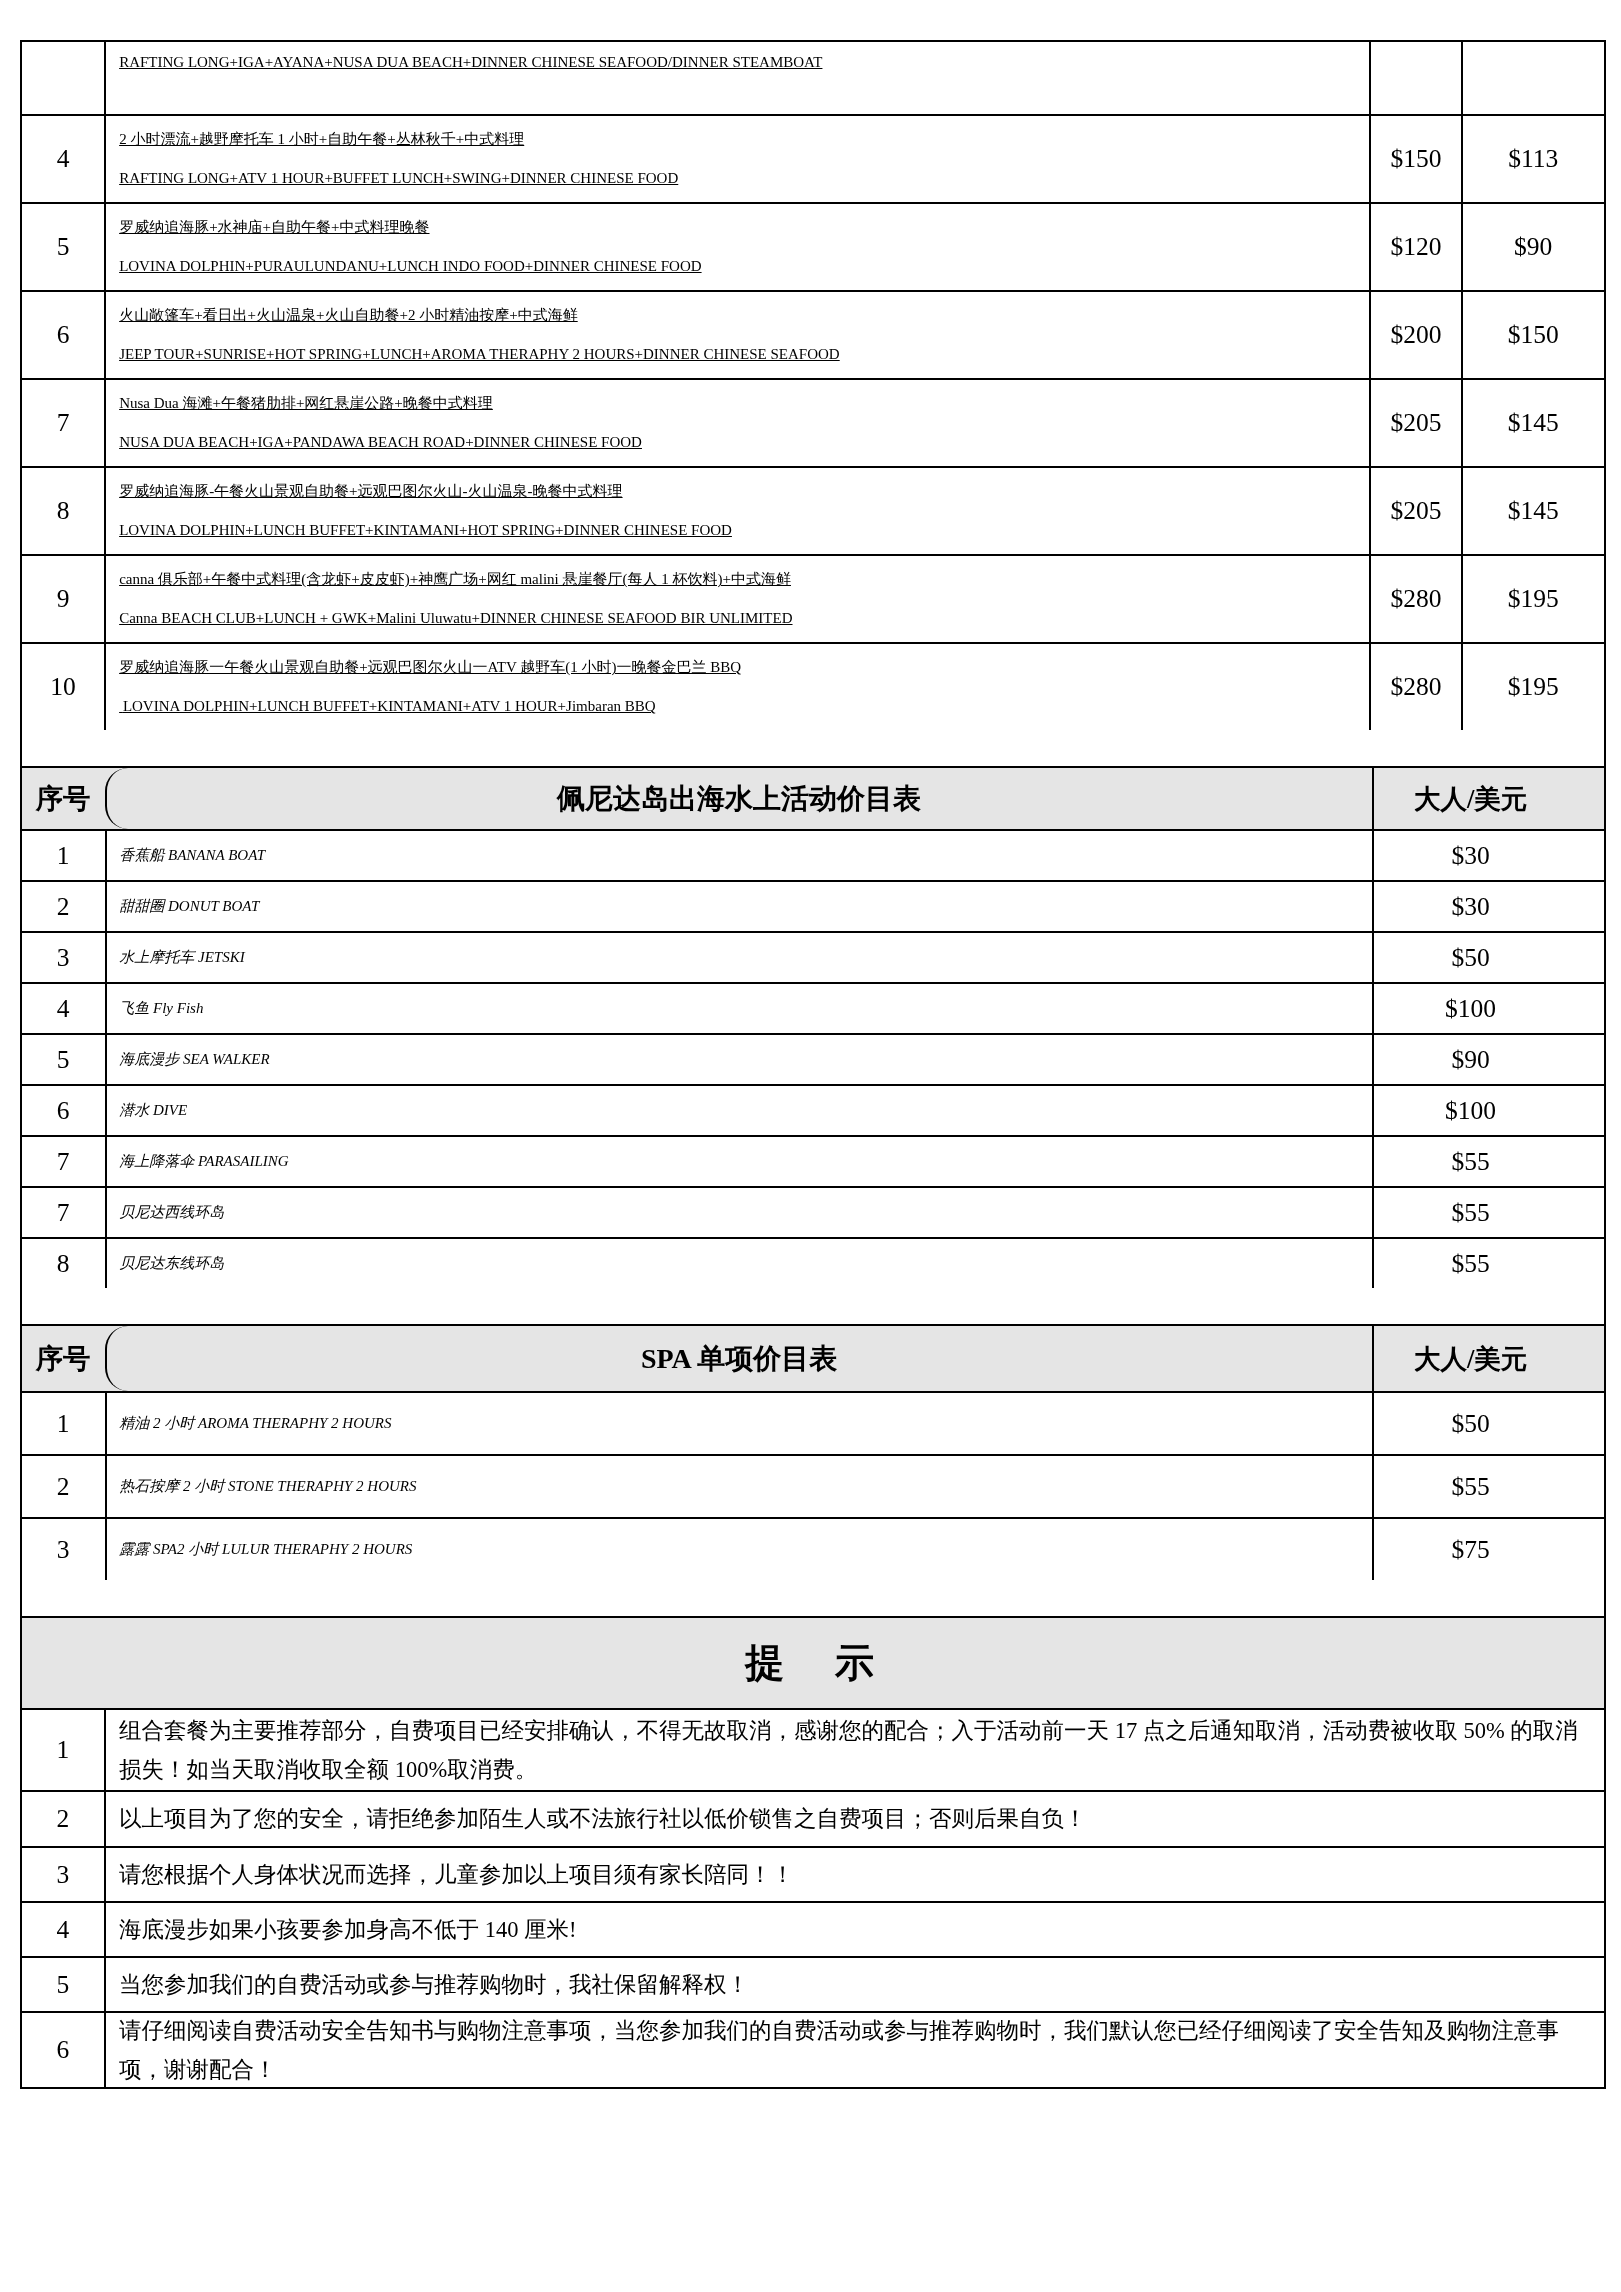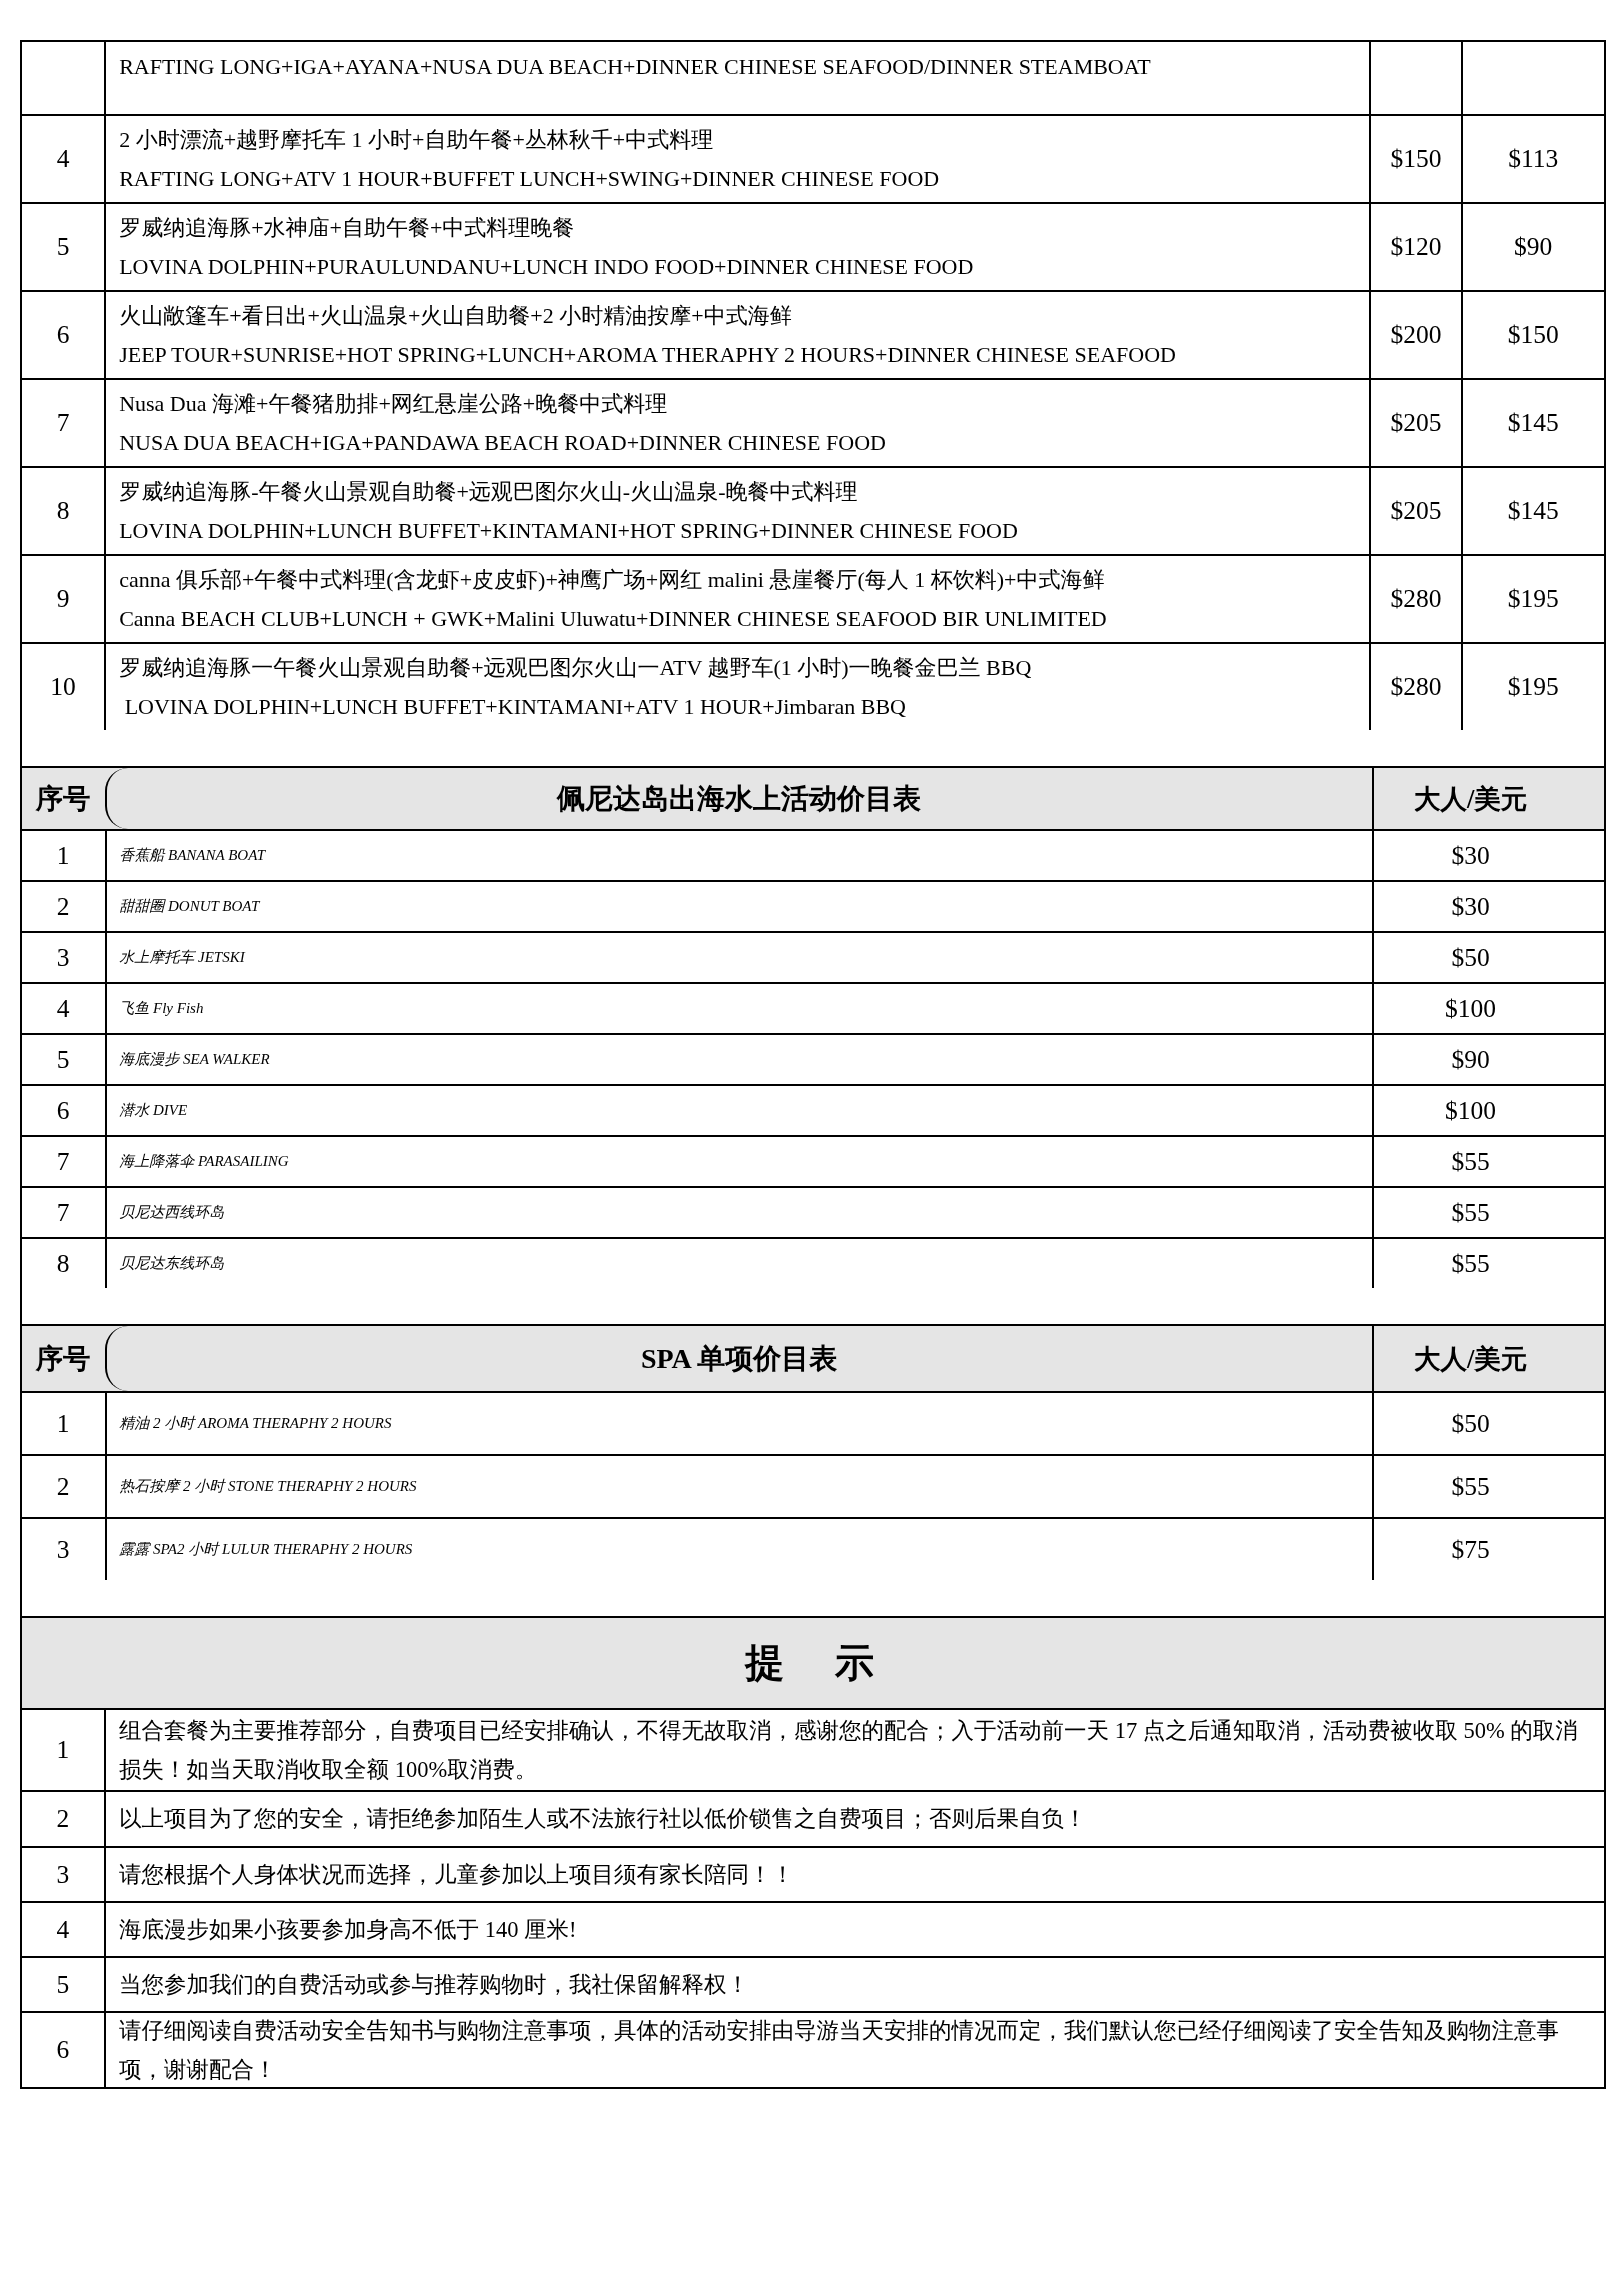--- a/index.html
+++ b/index.html
@@ -25,21 +25,21 @@
   
   .c-num{width:83px;display:flex;align-items:center;justify-content:center;font-size:25.5px;}
   .c-desc{width:1267px;display:flex;flex-direction:column;justify-content:space-around;padding:3.9px 9.8px 3.9px 12.7px;}
   .c-desc.top{justify-content:flex-start;padding-top:9.8px;}
   .c-p1{width:92px;display:flex;align-items:center;justify-content:center;font-size:25.5px;}
   .c-p2{width:143px;display:flex;align-items:center;justify-content:center;font-size:25.5px;}
   .c-pm{width:196px;display:flex;align-items:center;justify-content:center;font-size:25.5px;}
   .c-label{width:1267px;display:flex;align-items:center;padding-left:12.7px;font-size:15px;font-style:italic;}
   .c-note{width:1503px;display:flex;flex-direction:column;justify-content:center;padding:5.9px 17.6px 5.9px 12.7px;font-size:22.5px;line-height:1.75;font-family:Liberation Serif, serif;}
   .c-full{width:1586px;display:flex;align-items:center;justify-content:center;}
-  .line{font-size:22px;line-height:1.35;white-space:pre-wrap;}
+  .line{font-size:15px;line-height:1.35;white-space:pre-wrap;text-decoration:underline;}
   
   .h73{height:72px;}  .h90{height:88px;}  .h64{height:63px;}
   .h52{height:51px;}  .h68{height:67px;}  .h94{height:92px;}
   .h84{height:82px;}  .h57{height:56px;}  .h56{height:55px;}  .h78{height:76px;}
   
   .hdr{background:#e5e5e5;margin-top:36px;}
   .hdr .c-num,.hdr .c-label,.hdr .c-pm{font-weight:bold;}
   .hdr .c-num{font-size:27.4px;}
   .hdr .c-title{width:1267px;display:flex;align-items:center;justify-content:center;font-size:28px;font-weight:bold;border-radius:23px;}
   .hdr .c-pm{font-size:26.5px;}
@@ -223,18 +223,18 @@
     <div class="row h56">
       <div class="cell c-num">4</div>
       <div class="cell c-note">海底漫步如果小孩要参加身高不低于 140 厘米!</div>
     </div>
     <div class="row h56">
       <div class="cell c-num">5</div>
       <div class="cell c-note">当您参加我们的自费活动或参与推荐购物时，我社保留解释权！</div>
     </div>
     <div class="row h78">
       <div class="cell c-num">6</div>
-      <div class="cell c-note">请仔细阅读自费活动安全告知书与购物注意事项，具体的活动安排由导游当天安排的情况而定，我们默认您已经仔细阅读了安全告知及购物注意事项，谢谢配合！</div>
+      <div class="cell c-note">请仔细阅读自费活动安全告知书与购物注意事项，当您参加我们的自费活动或参与推荐购物时，我们默认您已经仔细阅读了安全告知及购物注意事项，谢谢配合！</div>
     </div>
 
   </div>
 </div>
 
 
 </body></html>

